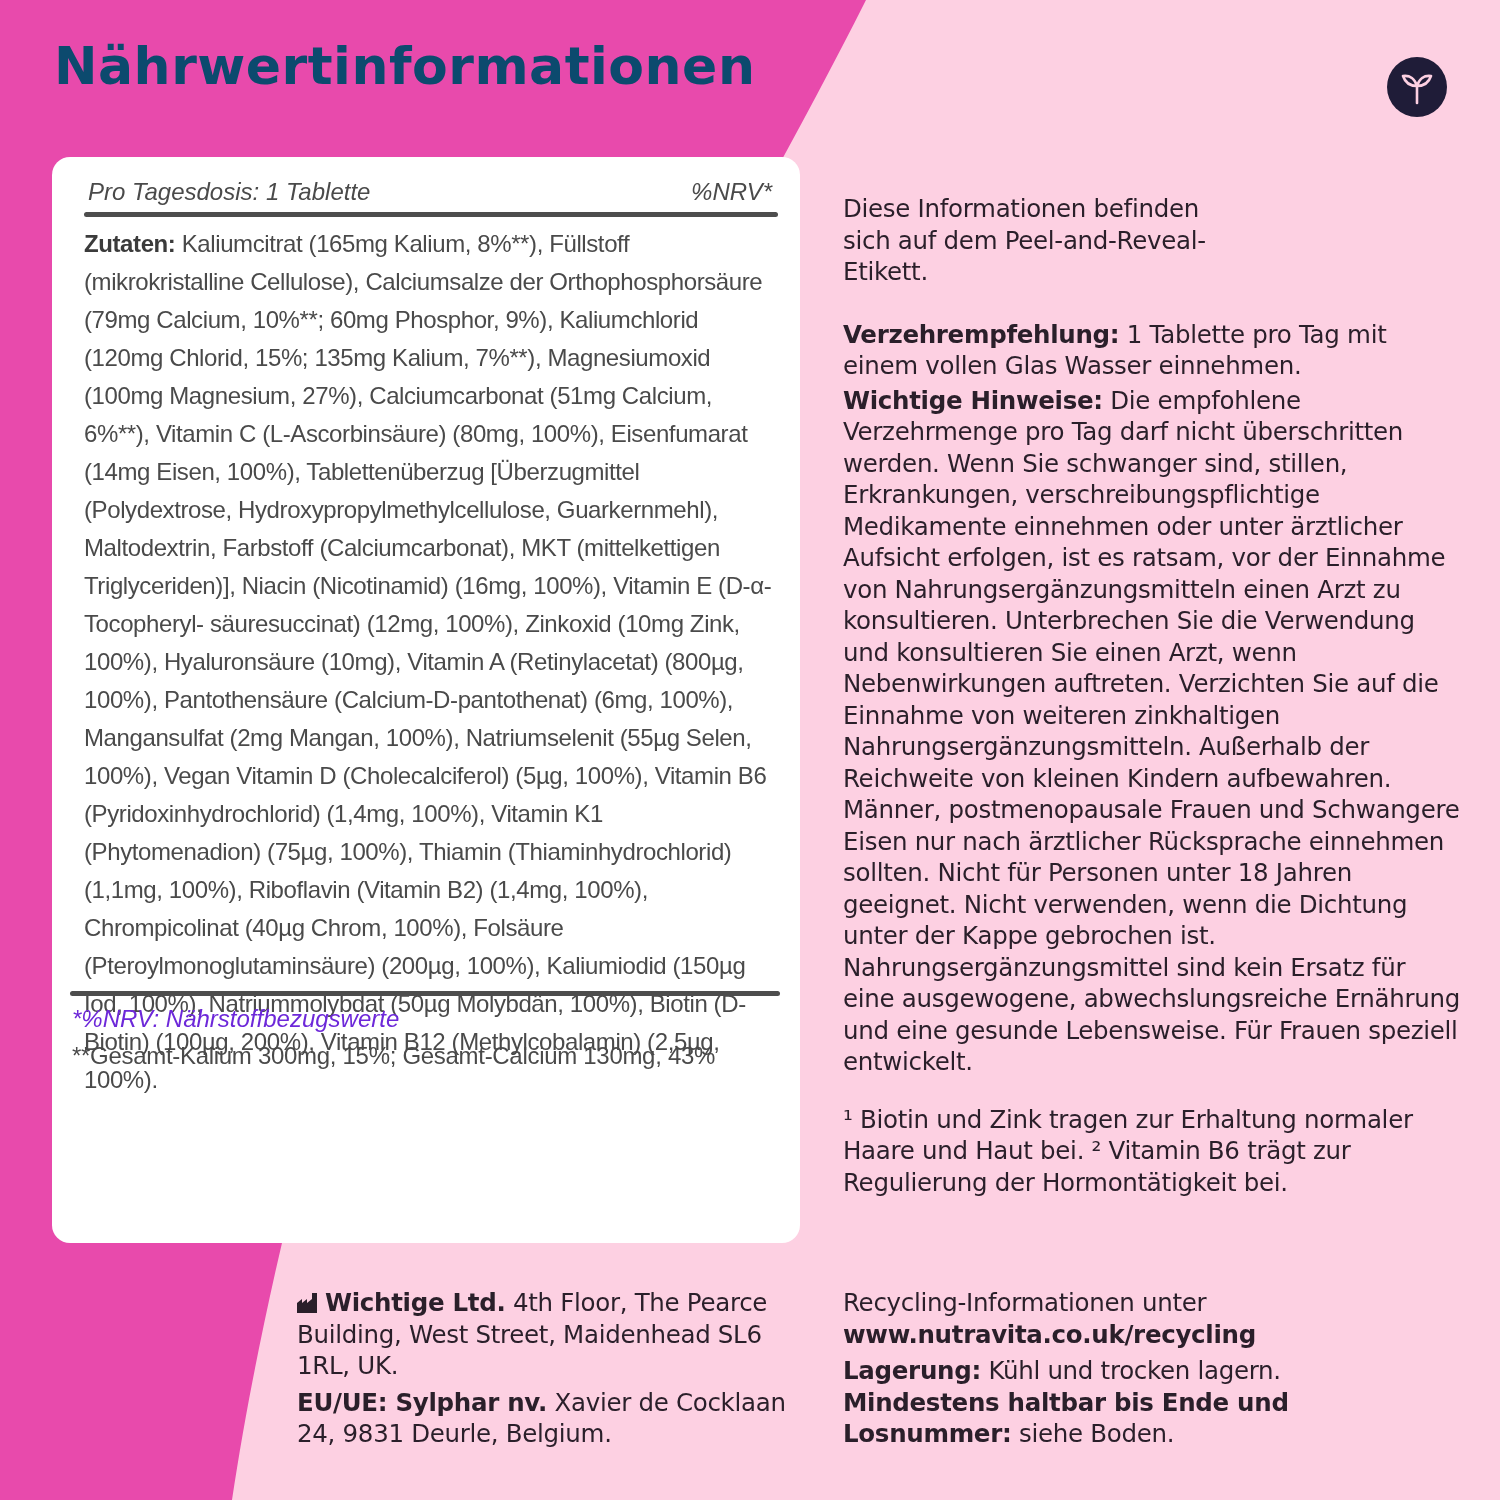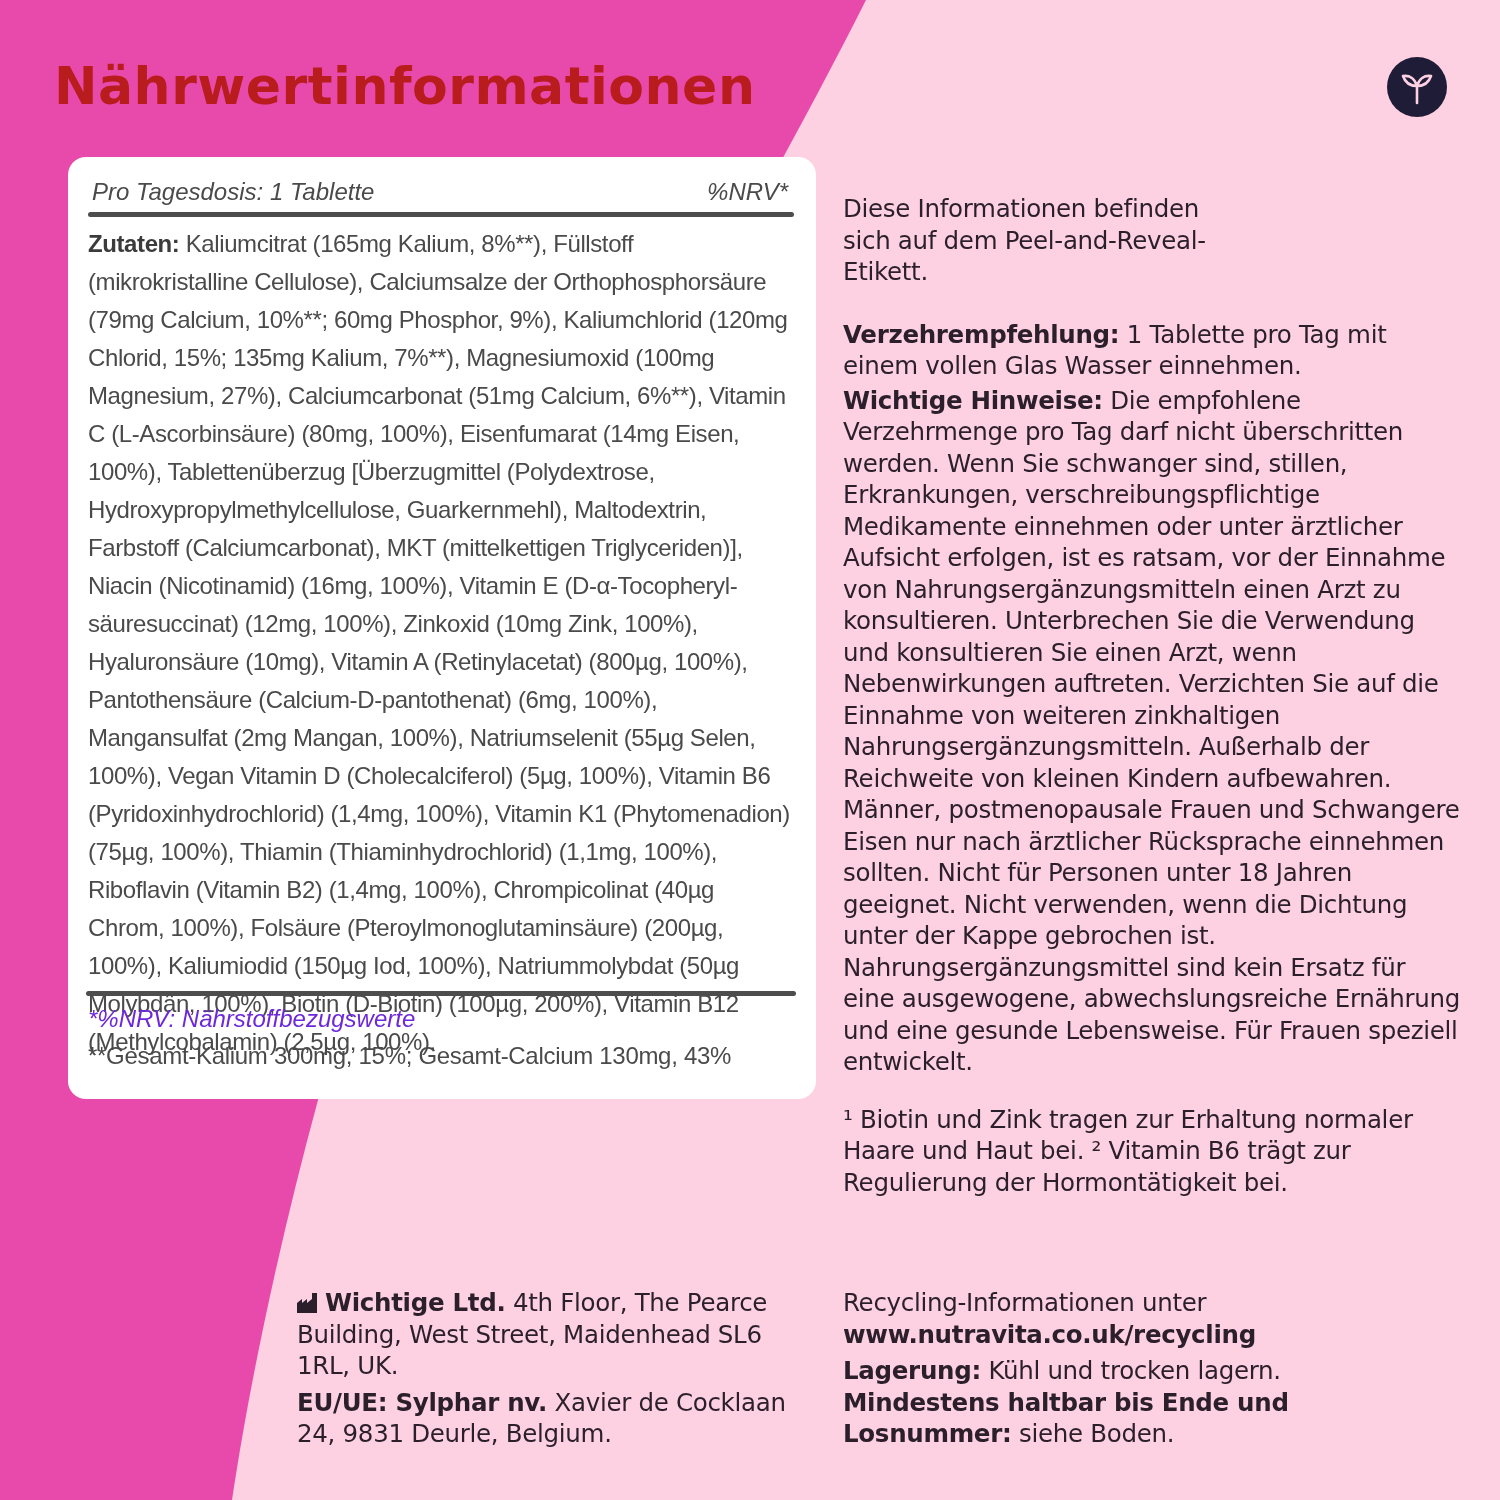--- a/index.html
+++ b/index.html
@@ -5,34 +5,34 @@
   * { box-sizing: border-box; margin: 0; padding: 0; }
   html, body { width: 1500px; height: 1500px; overflow: hidden; }
   body {
     position: relative;
     background: #fdd0e2;
     font-family: "Liberation Sans", "DejaVu Sans", sans-serif;
     color: #2a1f2a;
   }
   .bg-shape { position: absolute; left: 0; top: 0; width: 1500px; height: 1500px; z-index: 0; }
   .title {
-    position: absolute; left: 54px; top: 56px;
+    position: absolute; left: 54px; top: 36px;
     font-family: "DejaVu Sans", sans-serif;
     font-weight: bold; font-size: 52px; letter-spacing: 0.5px;
-    color: #b91c1c; z-index: 2;
+    color: #0c4a6e; z-index: 2;
   }
   .logo {
     position: absolute; left: 1387px; top: 57px; width: 60px; height: 60px;
     border-radius: 50%; background: #1f1c38; z-index: 2;
     display: flex; align-items: center; justify-content: center;
   }
   .card {
-    position: absolute; left: 68px; top: 157px; width: 748px; height: 942px;
+    position: absolute; left: 52px; top: 157px; width: 748px; height: 1086px;
     background: #ffffff; border-radius: 18px; z-index: 2;
-    padding: 16px 22px 0 20px;
+    padding: 16px 22px 0 32px;
     font-family: "Liberation Sans", sans-serif; color: #4a4a4a;
   }
   .card-header {
     display: flex; justify-content: space-between; align-items: flex-end;
     font-style: italic; font-size: 24px; color: #4a4a4a; padding: 0 6px 0 4px;
     height: 33px;
   }
   .rule { height: 5px; background: #4d4d4d; border-radius: 3px; margin-top: 6px; }
   .ingredients {
     font-size: 24px; line-height: 38px; color: #4a4a4a;

